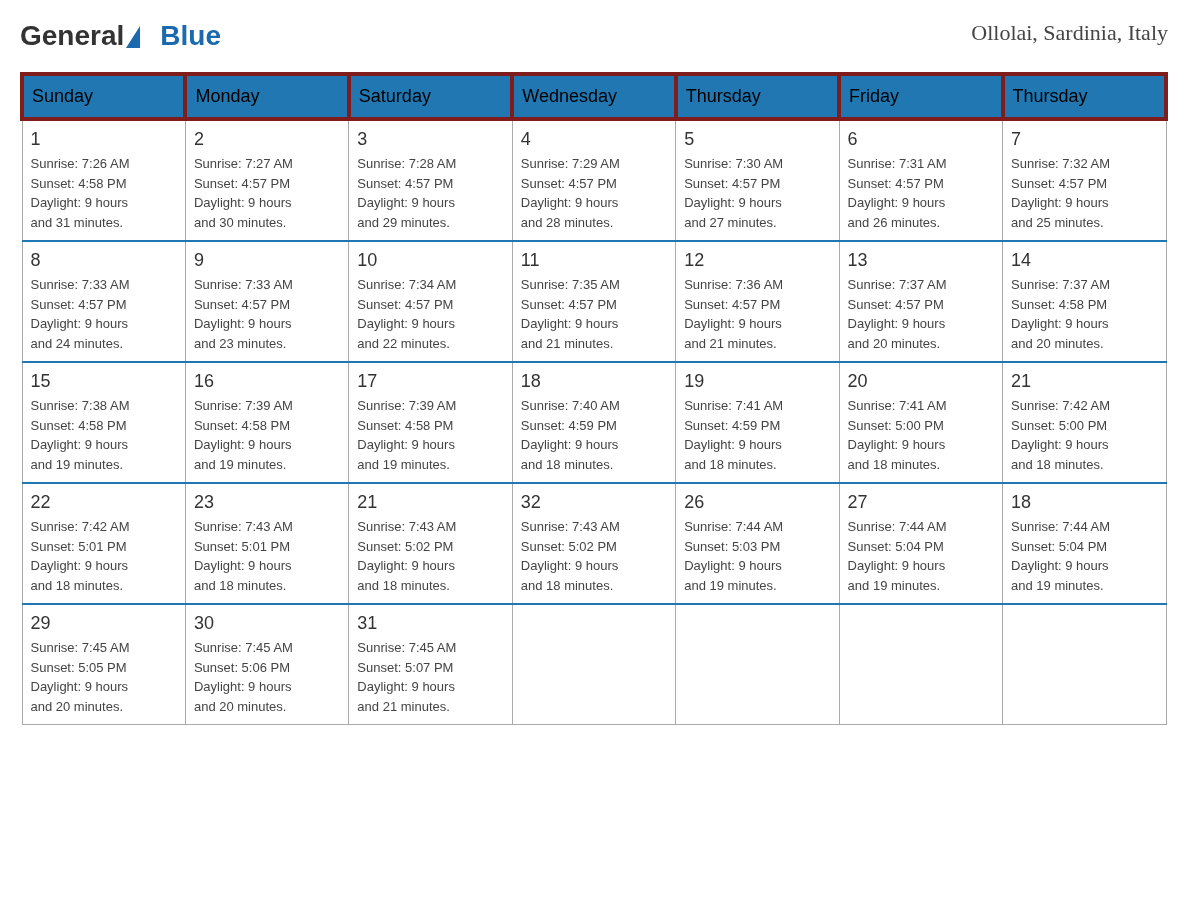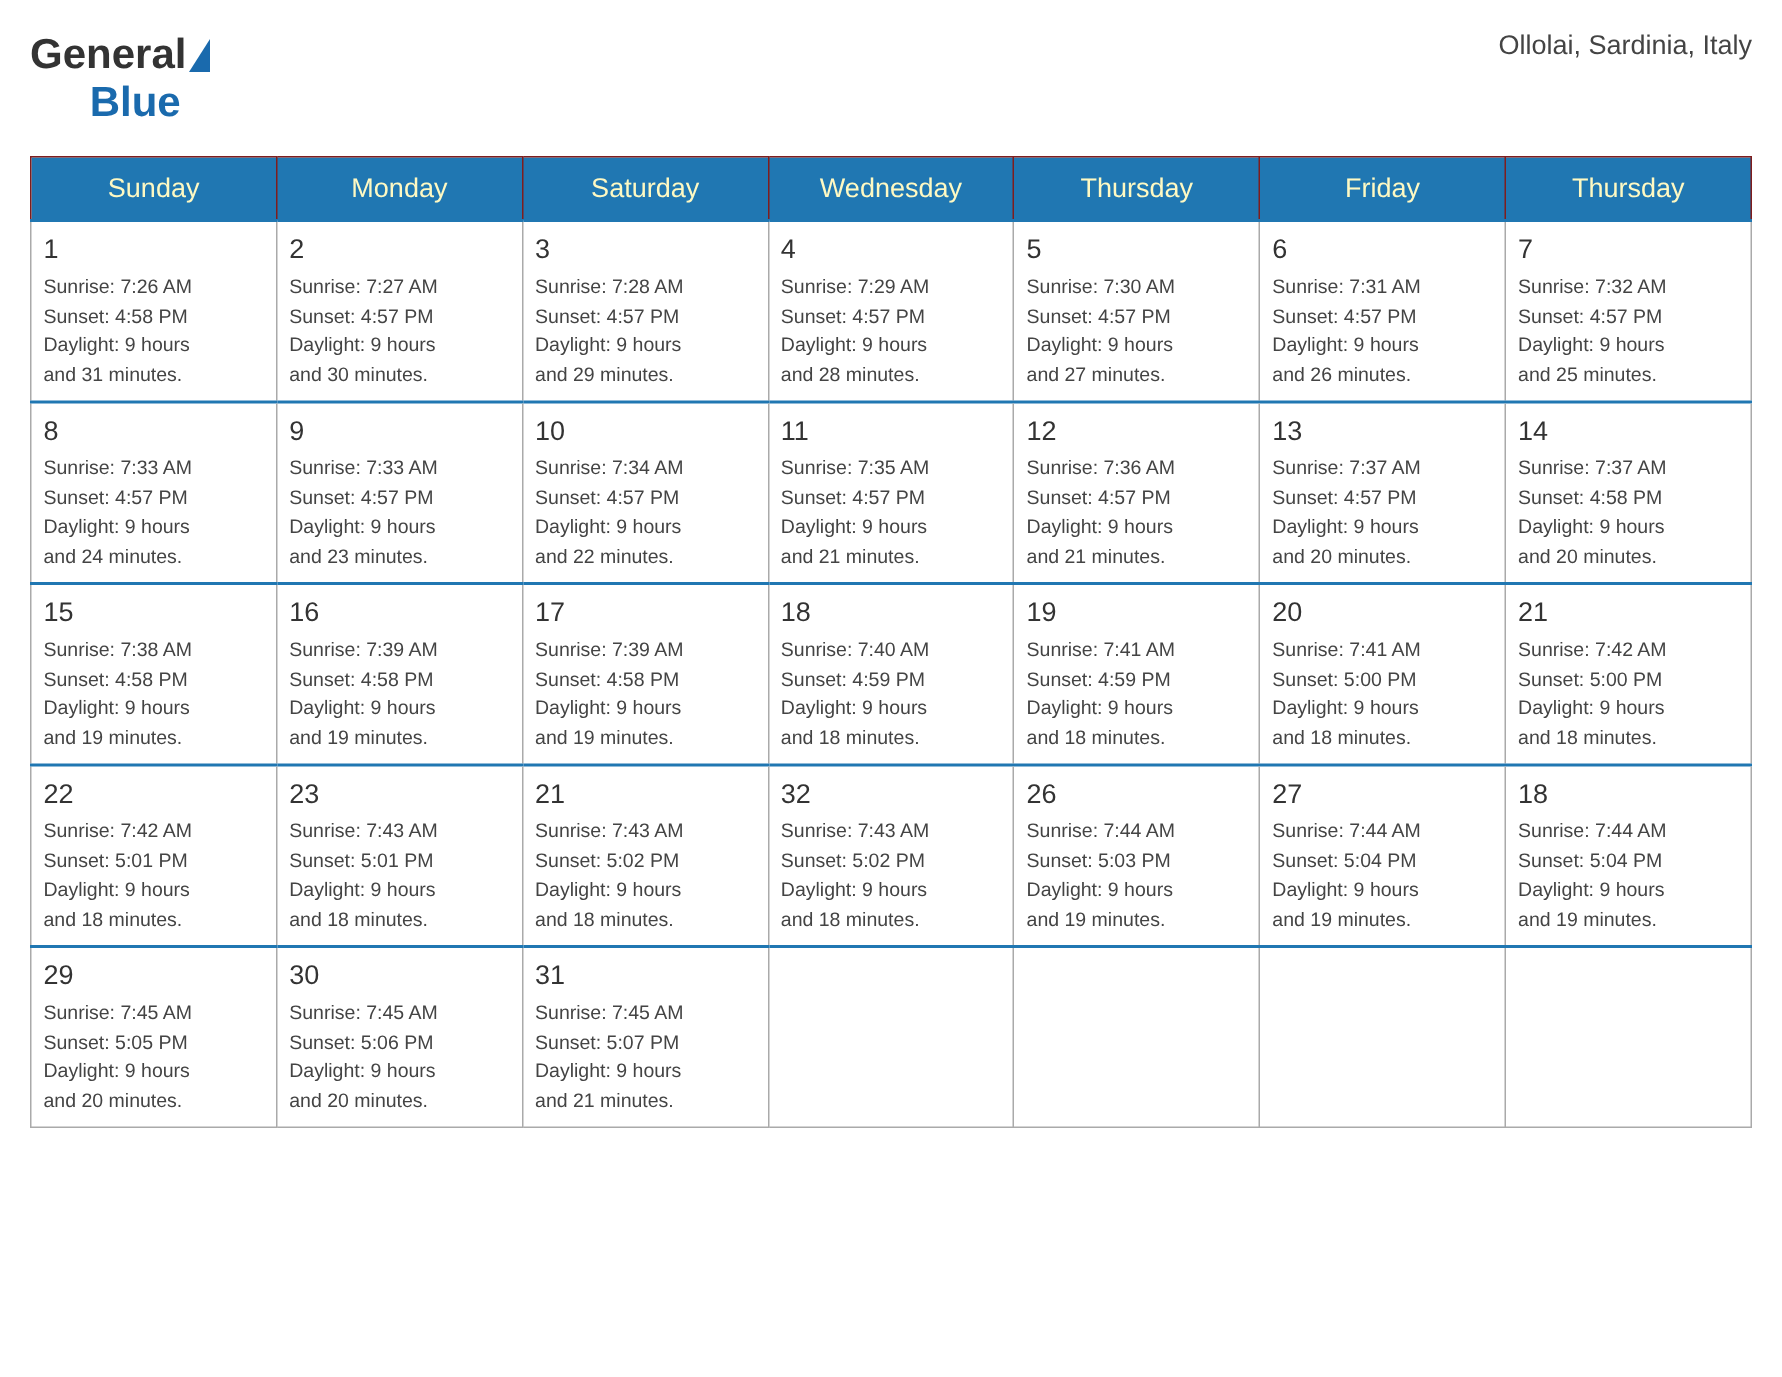--- a/index.html
+++ b/index.html
@@ -11,22 +11,22 @@
       min-height: 918px;
     }
     .header {
       display: flex;
       justify-content: space-between;
       align-items: flex-start;
       margin-bottom: 20px;
     }
     .logo {
       display: flex;
-      flex-direction: column;
-      align-items: center;
+      flex-direction: row;
+      align-items: flex-end;
     }
     .logo-text {
       display: flex;
       align-items: center;
     }
     .logo-general {
       font-size: 28px;
       font-weight: bold;
       color: #333;
     }
@@ -49,36 +49,36 @@
     .title-area {
       text-align: right;
     }
     .month-title {
       font-size: 48px;
       font-weight: normal;
       color: #222;
       font-family: Georgia, serif;
     }
     .location {
-      font-size: 18px;
+      font-size: 22px;
       color: #444;
-      font-family: Liberation Sans, sans-serif;
+      font-family: Liberation Serif, serif;
     }
     .calendar {
       width: 100%;
       border-collapse: collapse;
     }
     .calendar th {
       background-color: #2077b2;
-      color: #fef9c3;
+      color: #000000;
       padding: 10px 8px;
-      text-align: center;
+      text-align: left;
       font-size: 18px;
       font-weight: normal;
-      border: 1px solid #7f1d1d;
+      border: 4px solid #7f1d1d;
     }
     .calendar td {
       vertical-align: top;
       padding: 8px;
       border: 1px solid #aaa;
       width: 14.28%;
       min-height: 100px;
     }
     .calendar tr.week-row td {
       border-top: 2px solid #2077b2;

